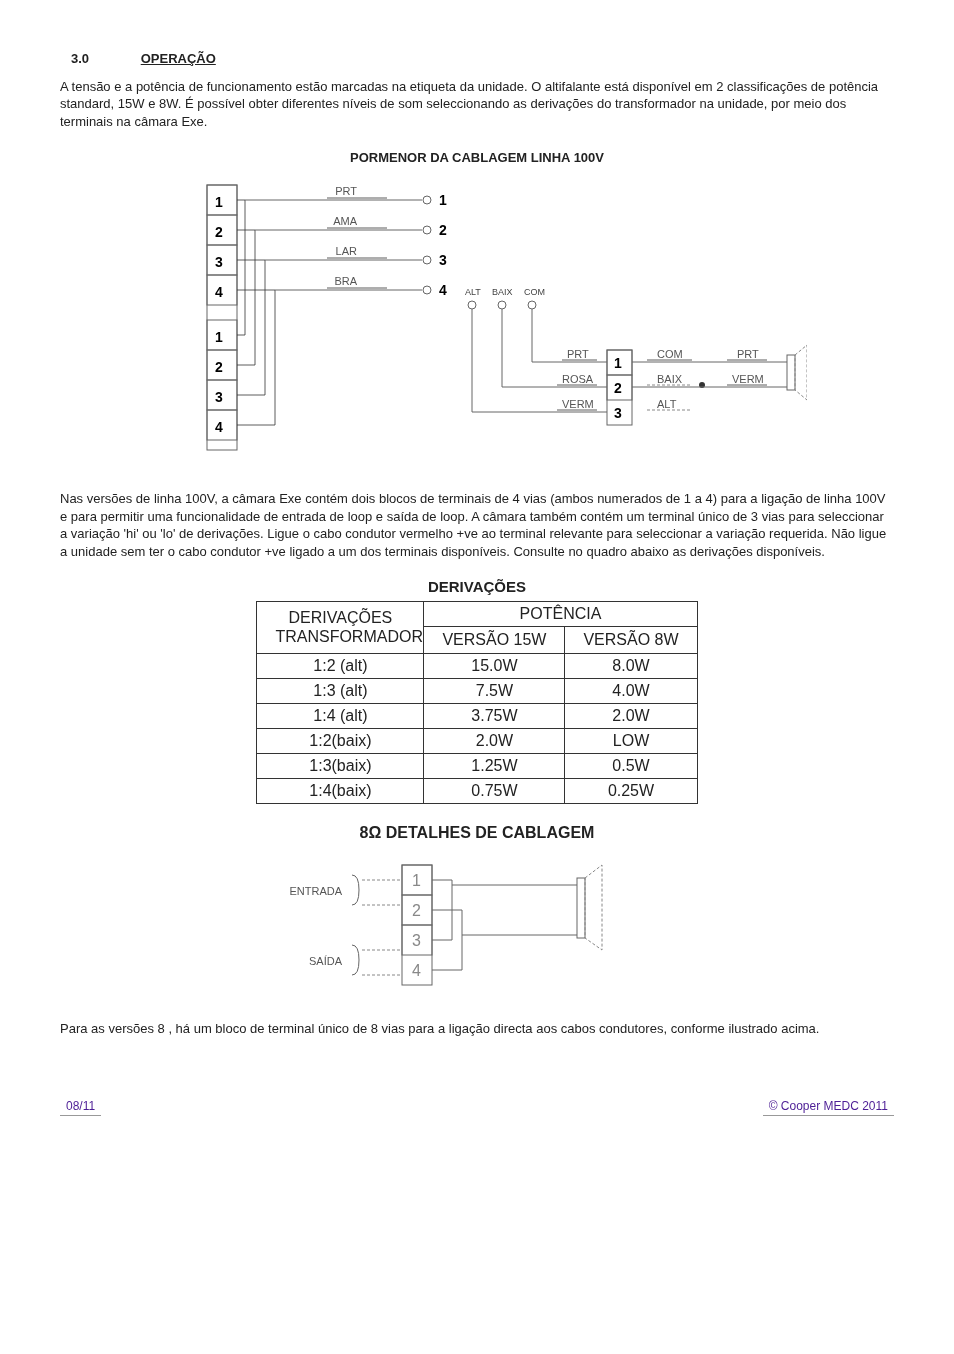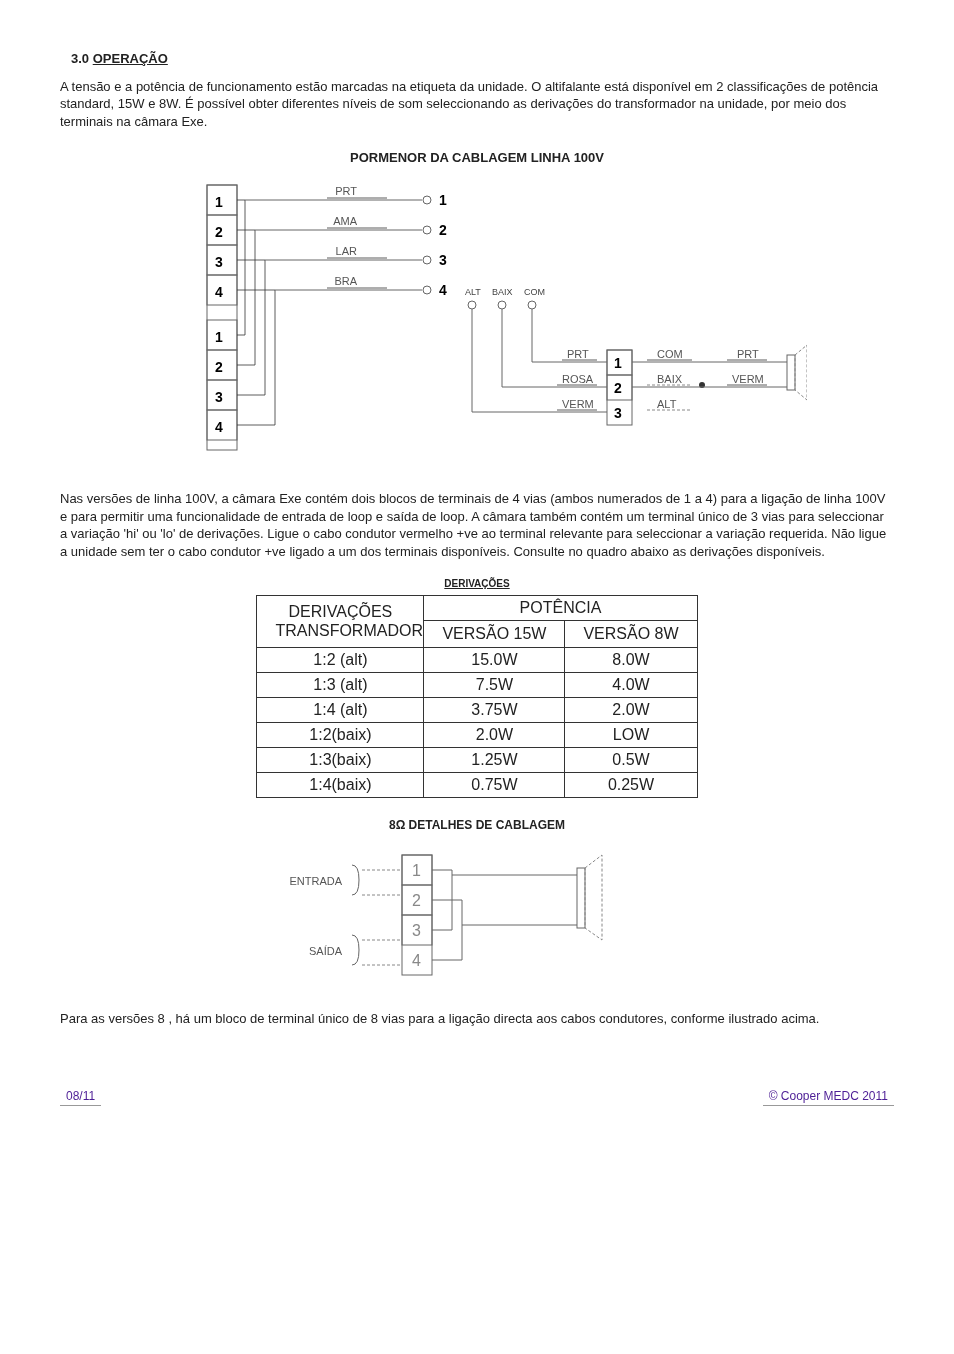--- a/index.html
+++ b/index.html
@@ -5,50 +5,50 @@
   body {
     font-family: Arial, Helvetica, sans-serif;
     font-size: 13px;
     color: #222;
     background: #fff;
     margin: 0;
     padding: 40px 60px 20px 60px;
     width: 834px;
   }
   .section-num { font-weight: bold; margin-left: 11px; }
-  .section-title { font-weight: bold; text-decoration: underline; }
+  .section-title { font-weight: bold; text-decoration: underline; margin-left: 48px; }
   p { line-height: 1.35; margin: 10px 0; }
   .center-bold { font-weight: bold; text-align: center; margin: 20px 0 10px 0; }
   .diagram-box {
     margin: 10px auto 25px auto;
     width: 660px;
   }
   svg { display: block; }
-  .table-title { font-weight: bold; text-align: center; font-size: 10px; margin: 18px 0 6px 0; text-decoration: underline; }
+  .table-title { font-weight: bold; text-align: center; font-size: 15px; margin: 18px 0 6px 0; }
   table.deriva {
     border-collapse: collapse;
     margin: 0 auto 20px auto;
     font-size: 16px;
   }
   table.deriva th, table.deriva td {
     border: 1px solid #333;
     padding: 3px 18px;
     text-align: center;
     font-weight: normal;
   }
   .footer {
     display: flex;
     justify-content: space-between;
     border-bottom: 0px;
     margin-top: 60px;
     font-size: 12px;
     color: #4c1d95;
   }
   .footer span { border-bottom: 1px solid #999; padding: 2px 6px; }
-  .sub-title { font-weight: bold; text-align: center; margin: 10px 0 8px 0; font-size: 12px; }
+  .sub-title { font-weight: bold; text-align: center; margin: 10px 0 8px 0; font-size: 16px; }
   .diag8 { margin: 0 auto; width: 380px; }
 </style>
 </head>
 <body>
 
 <p>
   <span class="section-num">3.0</span>
   <span> </span>
   <span class="section-title">OPERAÇÃO</span>
 </p>

